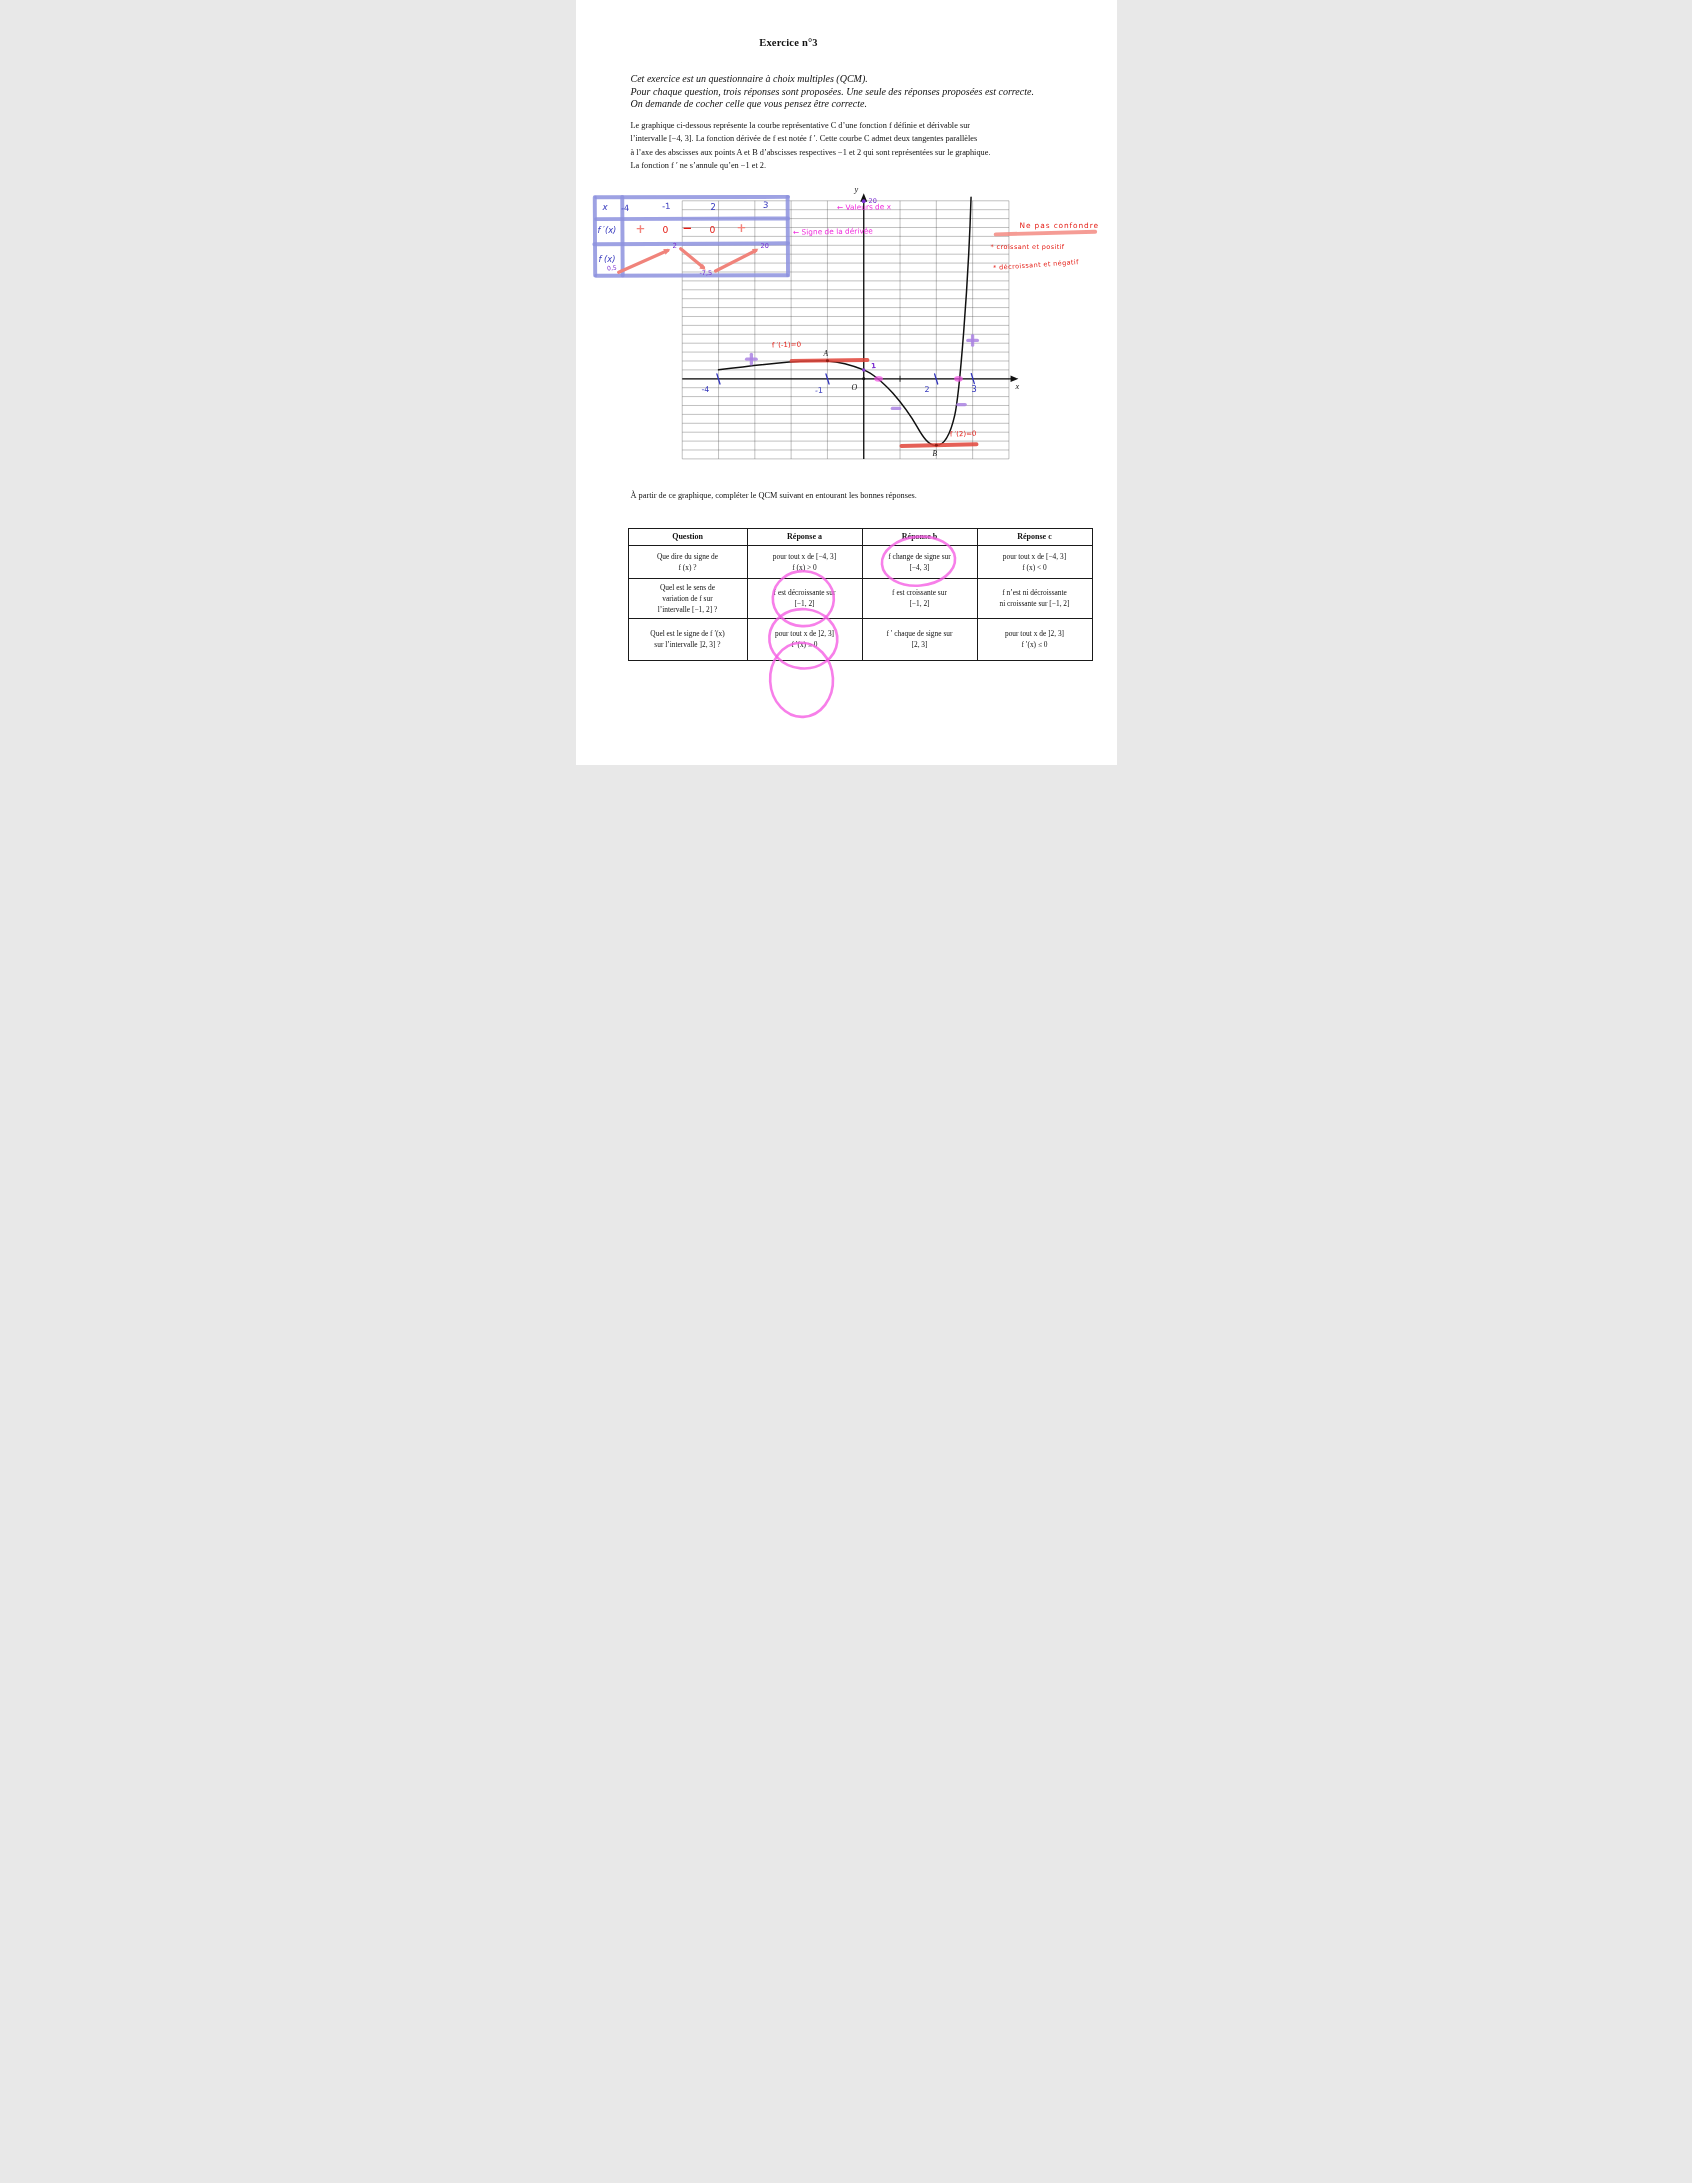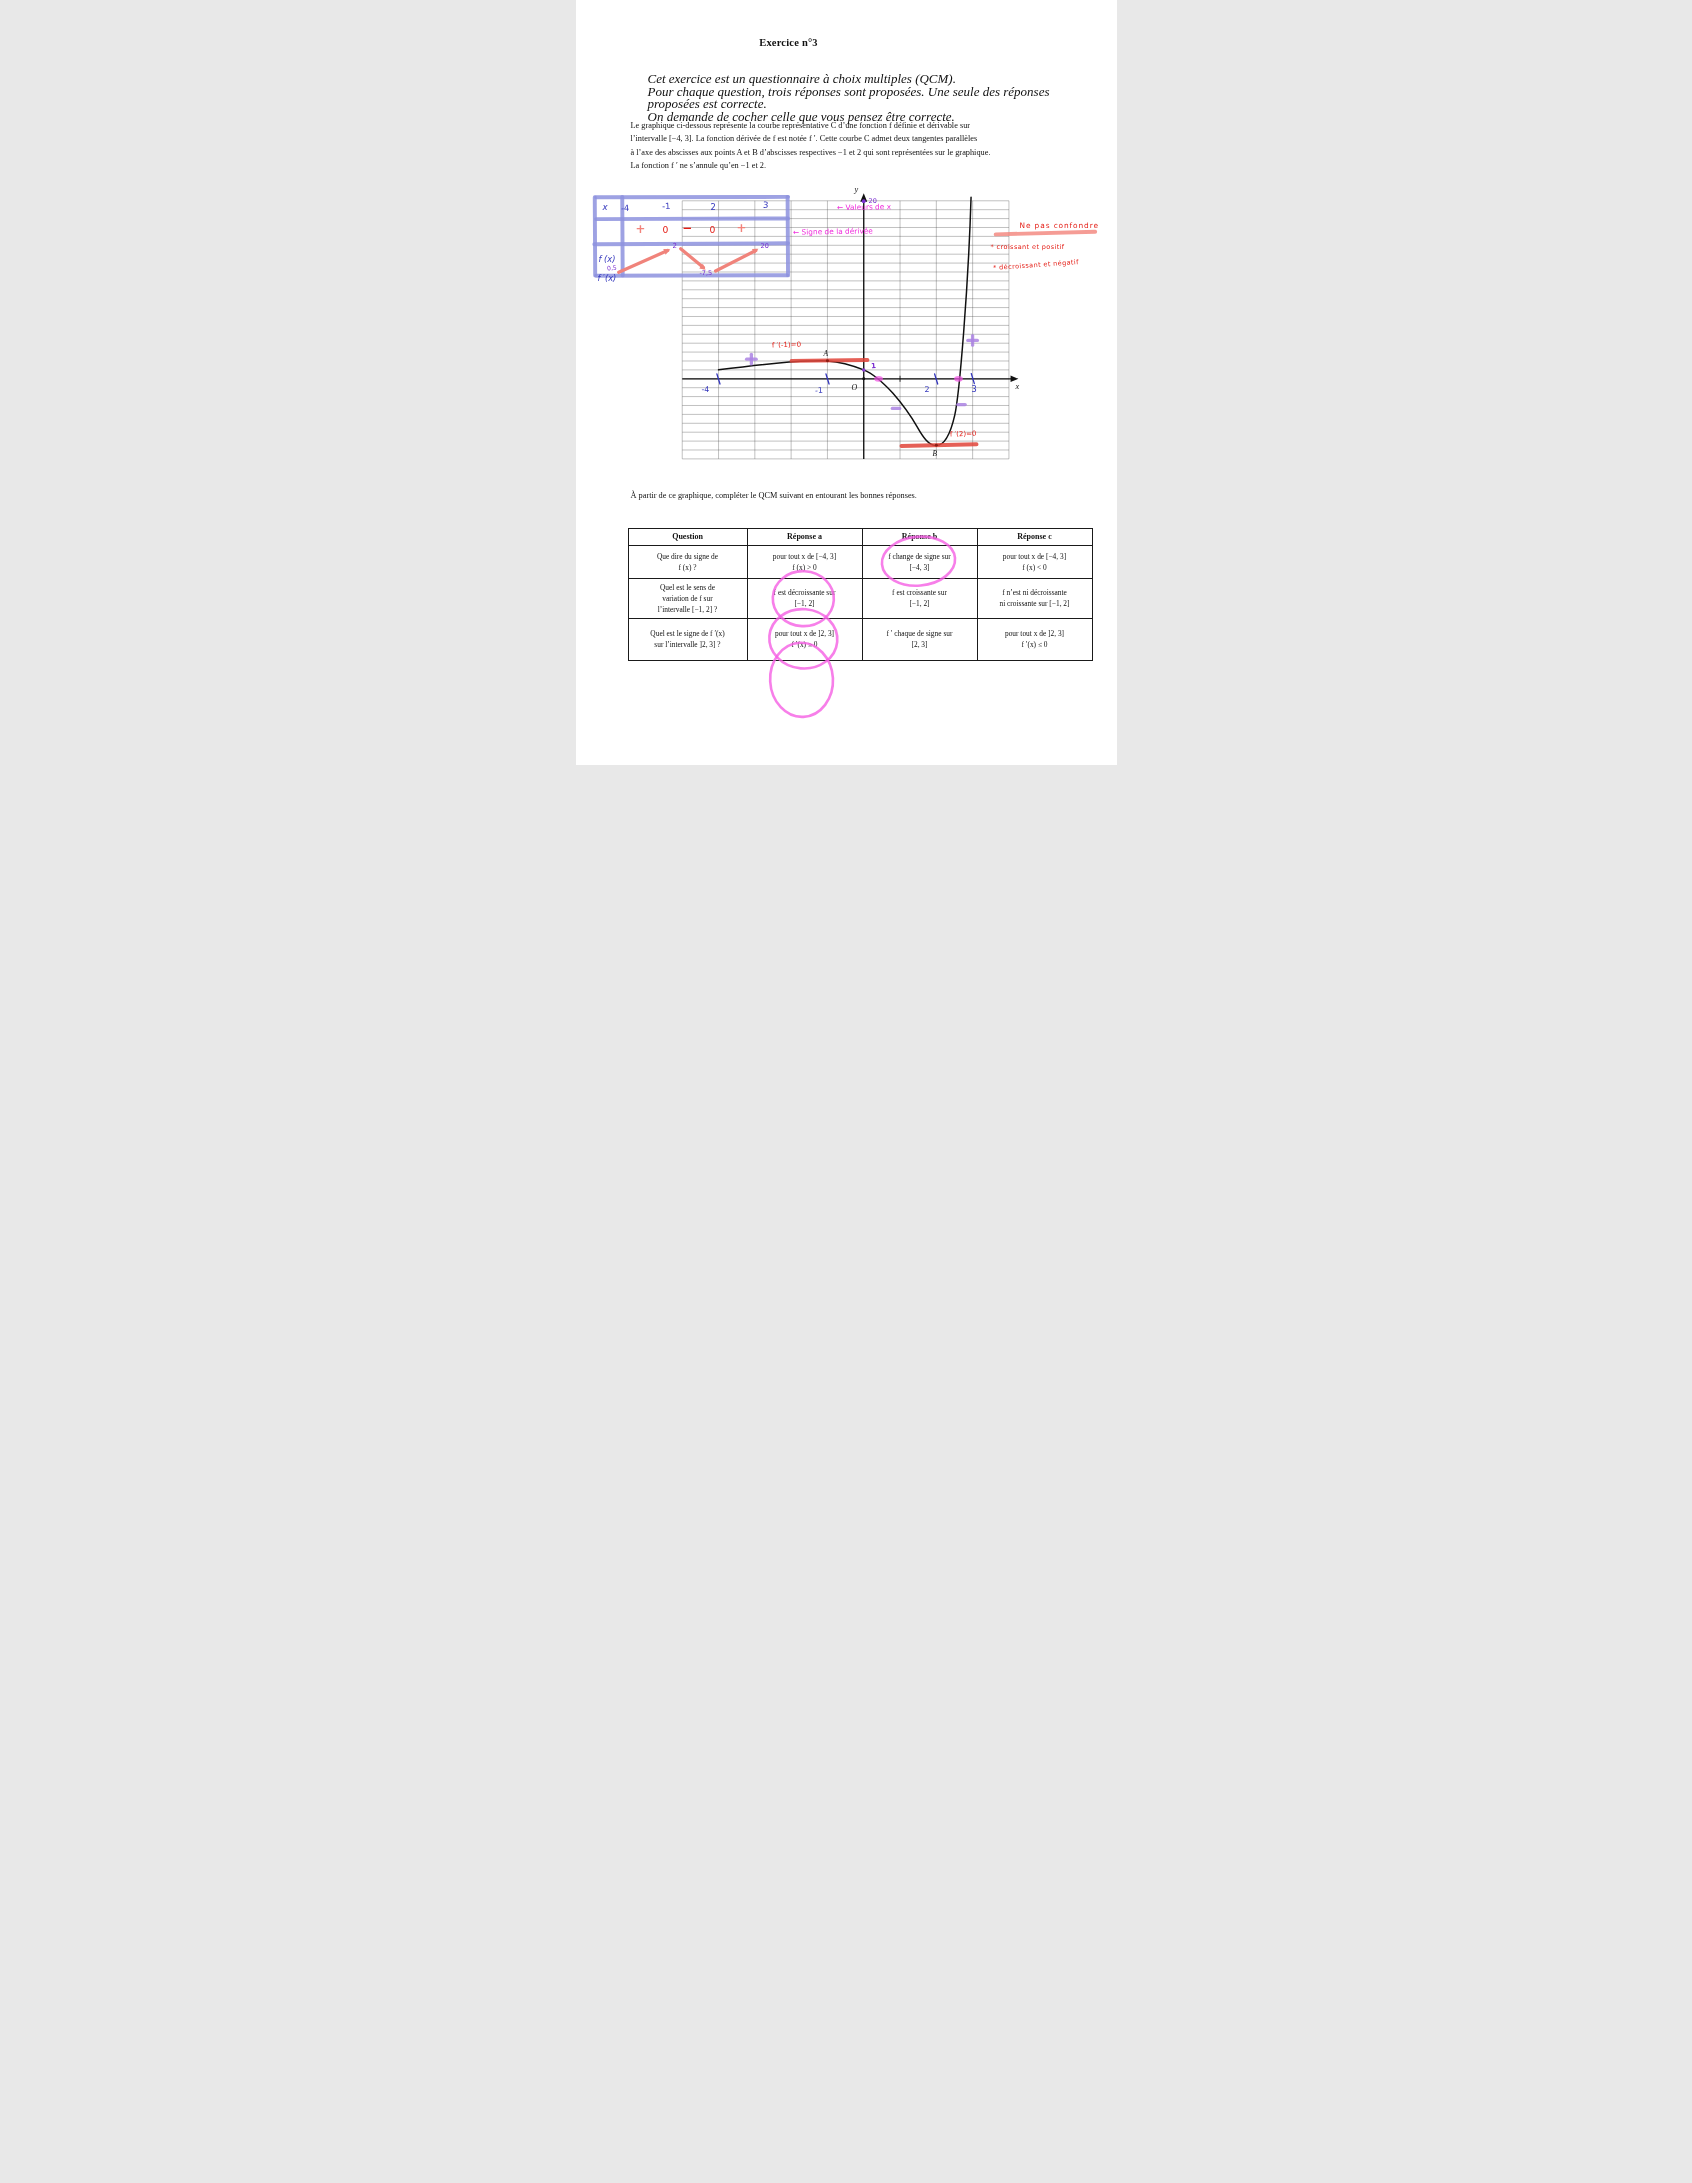--- a/index.html
+++ b/index.html
@@ -8,21 +8,21 @@
     font-family:"Liberation Serif","DejaVu Serif",serif;color:#111;overflow:hidden;
   }
   .abs{position:absolute;}
   .ser{font-family:"Liberation Serif","DejaVu Serif",serif;}
   .hw{font-family:"DejaVu Sans",sans-serif;}
   .z5{z-index:5;}
   #base-svg{position:absolute;left:0;top:0;z-index:1;}
   #marks-svg{position:absolute;left:0;top:0;z-index:6;pointer-events:none;}
 
   .title{left:0;top:37px;width:426px;text-align:center;font-size:10.5px;font-weight:bold;letter-spacing:0.2px;}
-  .intro{left:72px;top:73px;font-style:italic;font-size:13px;line-height:12.7px;width:454px;}
+  .intro{left:55px;top:73px;font-style:italic;font-size:10px;line-height:12.7px;width:454px;}
   .desc{left:55px;top:119px;font-size:8.3px;line-height:13.3px;width:458px;}
   .instruction{left:55px;top:491px;font-size:8.3px;}
 
   
   .blue{color:#3437bd;}
   .red{color:#e41c14;}
   .purple{color:#7a2fd0;}
   .magenta{color:#f02cdc;}
   .salmon{color:#f2837b;}
   .hw-it{font-style:italic;}
@@ -135,21 +135,21 @@
   </div>
 
   <div class="abs z5 desc">
     <div>Le graphique ci-dessous représente la courbe représentative C  d’une fonction  f  définie et dérivable sur</div>
     <div>l’intervalle [−4, 3]. La fonction dérivée de  f  est notée  f ′. Cette courbe C  admet deux tangentes parallèles</div>
     <div>à l’axe des abscisses aux points A et B d’abscisses respectives −1 et 2 qui sont représentées sur le graphique.</div>
     <div>La fonction  f ′  ne s’annule qu’en −1 et 2.</div>
   </div>
 
   <div class="abs z5 hw hw-it blue" style="left:27px;top:202px;font-size:8.7px;">x</div>
-  <div class="abs z5 hw hw-it blue" style="left:22px;top:225px;font-size:8.3px;margin-top:48px;">f ′(x)</div>
+  <div class="abs z5 hw hw-it blue" style="left:22px;top:225px;font-size:8.3px;">f ′(x)</div>
   <div class="abs z5 hw hw-it blue" style="left:23px;top:254px;font-size:8.3px;">f (x)</div>
 
   <div class="abs z5 hw blue" style="left:45px;top:203px;font-size:8.3px;transform:rotate(-2deg);">-4</div>
   <div class="abs z5 hw blue" style="left:86px;top:201px;font-size:8.3px;transform:rotate(-3deg);">-1</div>
   <div class="abs z5 hw blue" style="left:135px;top:202px;font-size:8.3px;">2</div>
   <div class="abs z5 hw blue" style="left:187px;top:200px;font-size:8.7px;transform:rotate(3deg);">3</div>
 
   <div class="abs z5 hw salmon" style="left:60px;top:222px;font-size:11.8px;font-weight:900;">+</div>
   <div class="abs z5 hw red" style="left:87px;top:224px;font-size:9.2px;">0</div>
   <div class="abs z5 hw red" style="left:107px;top:221px;font-size:11.8px;font-weight:900;">−</div>

